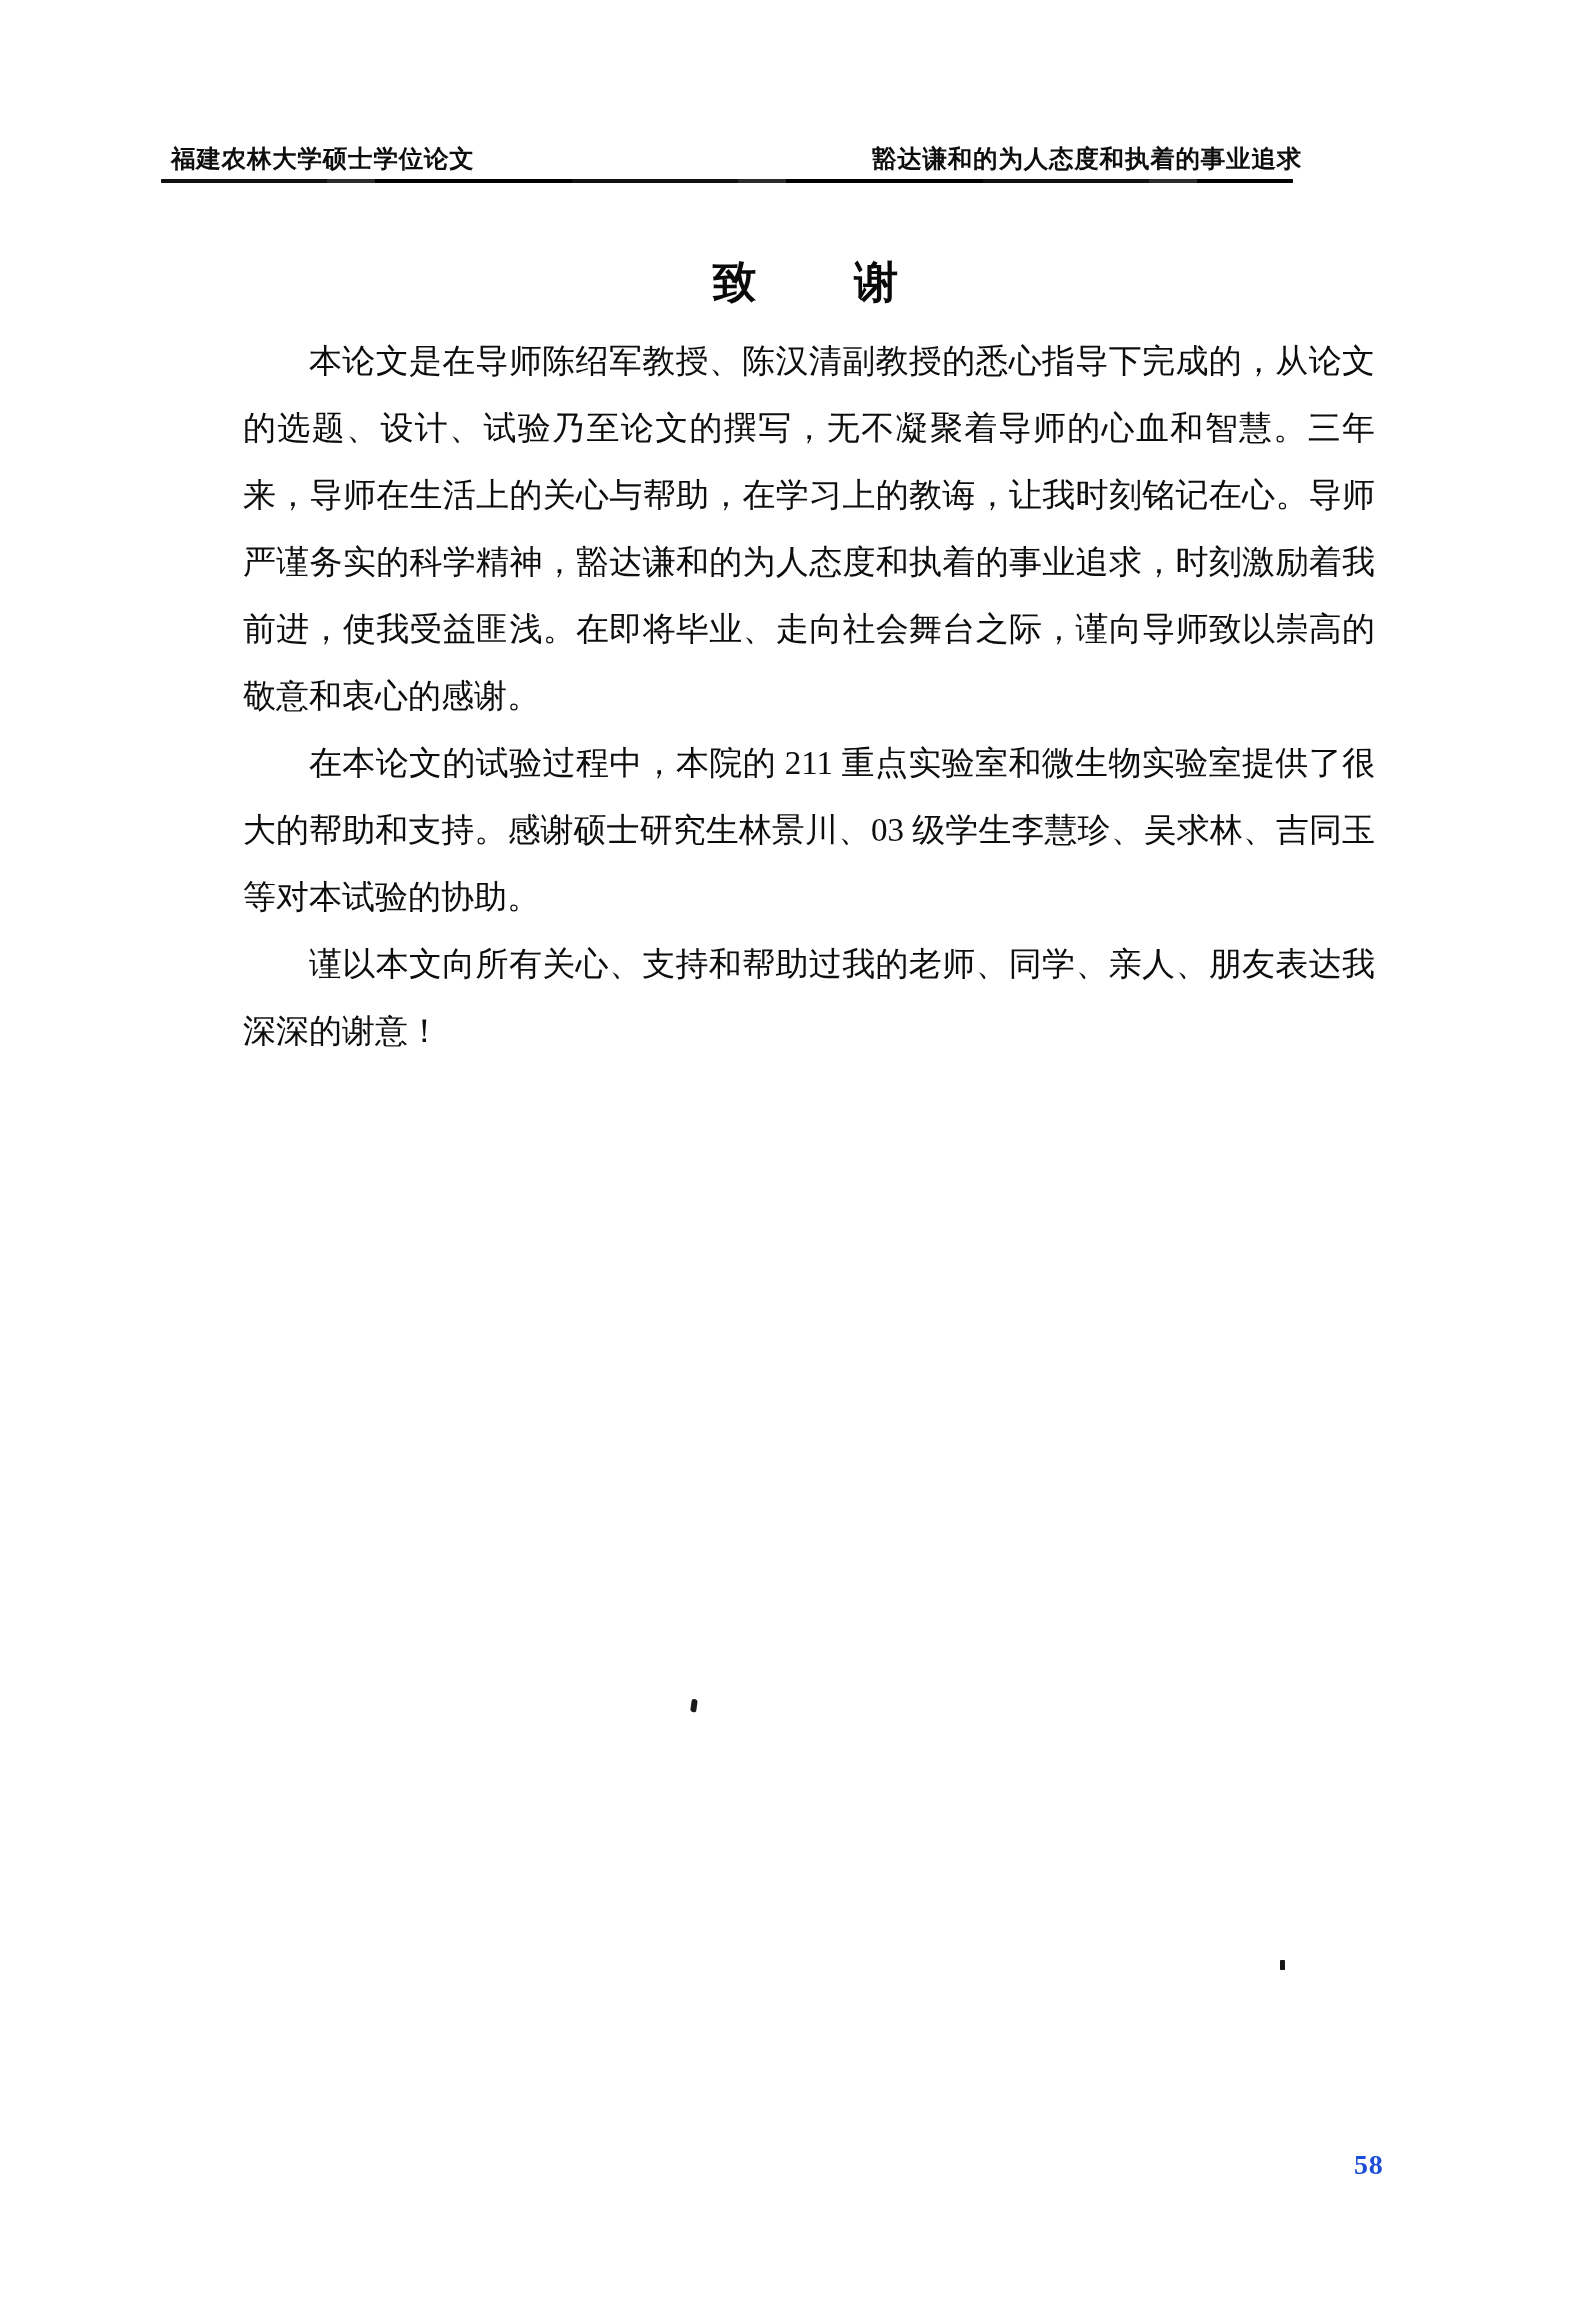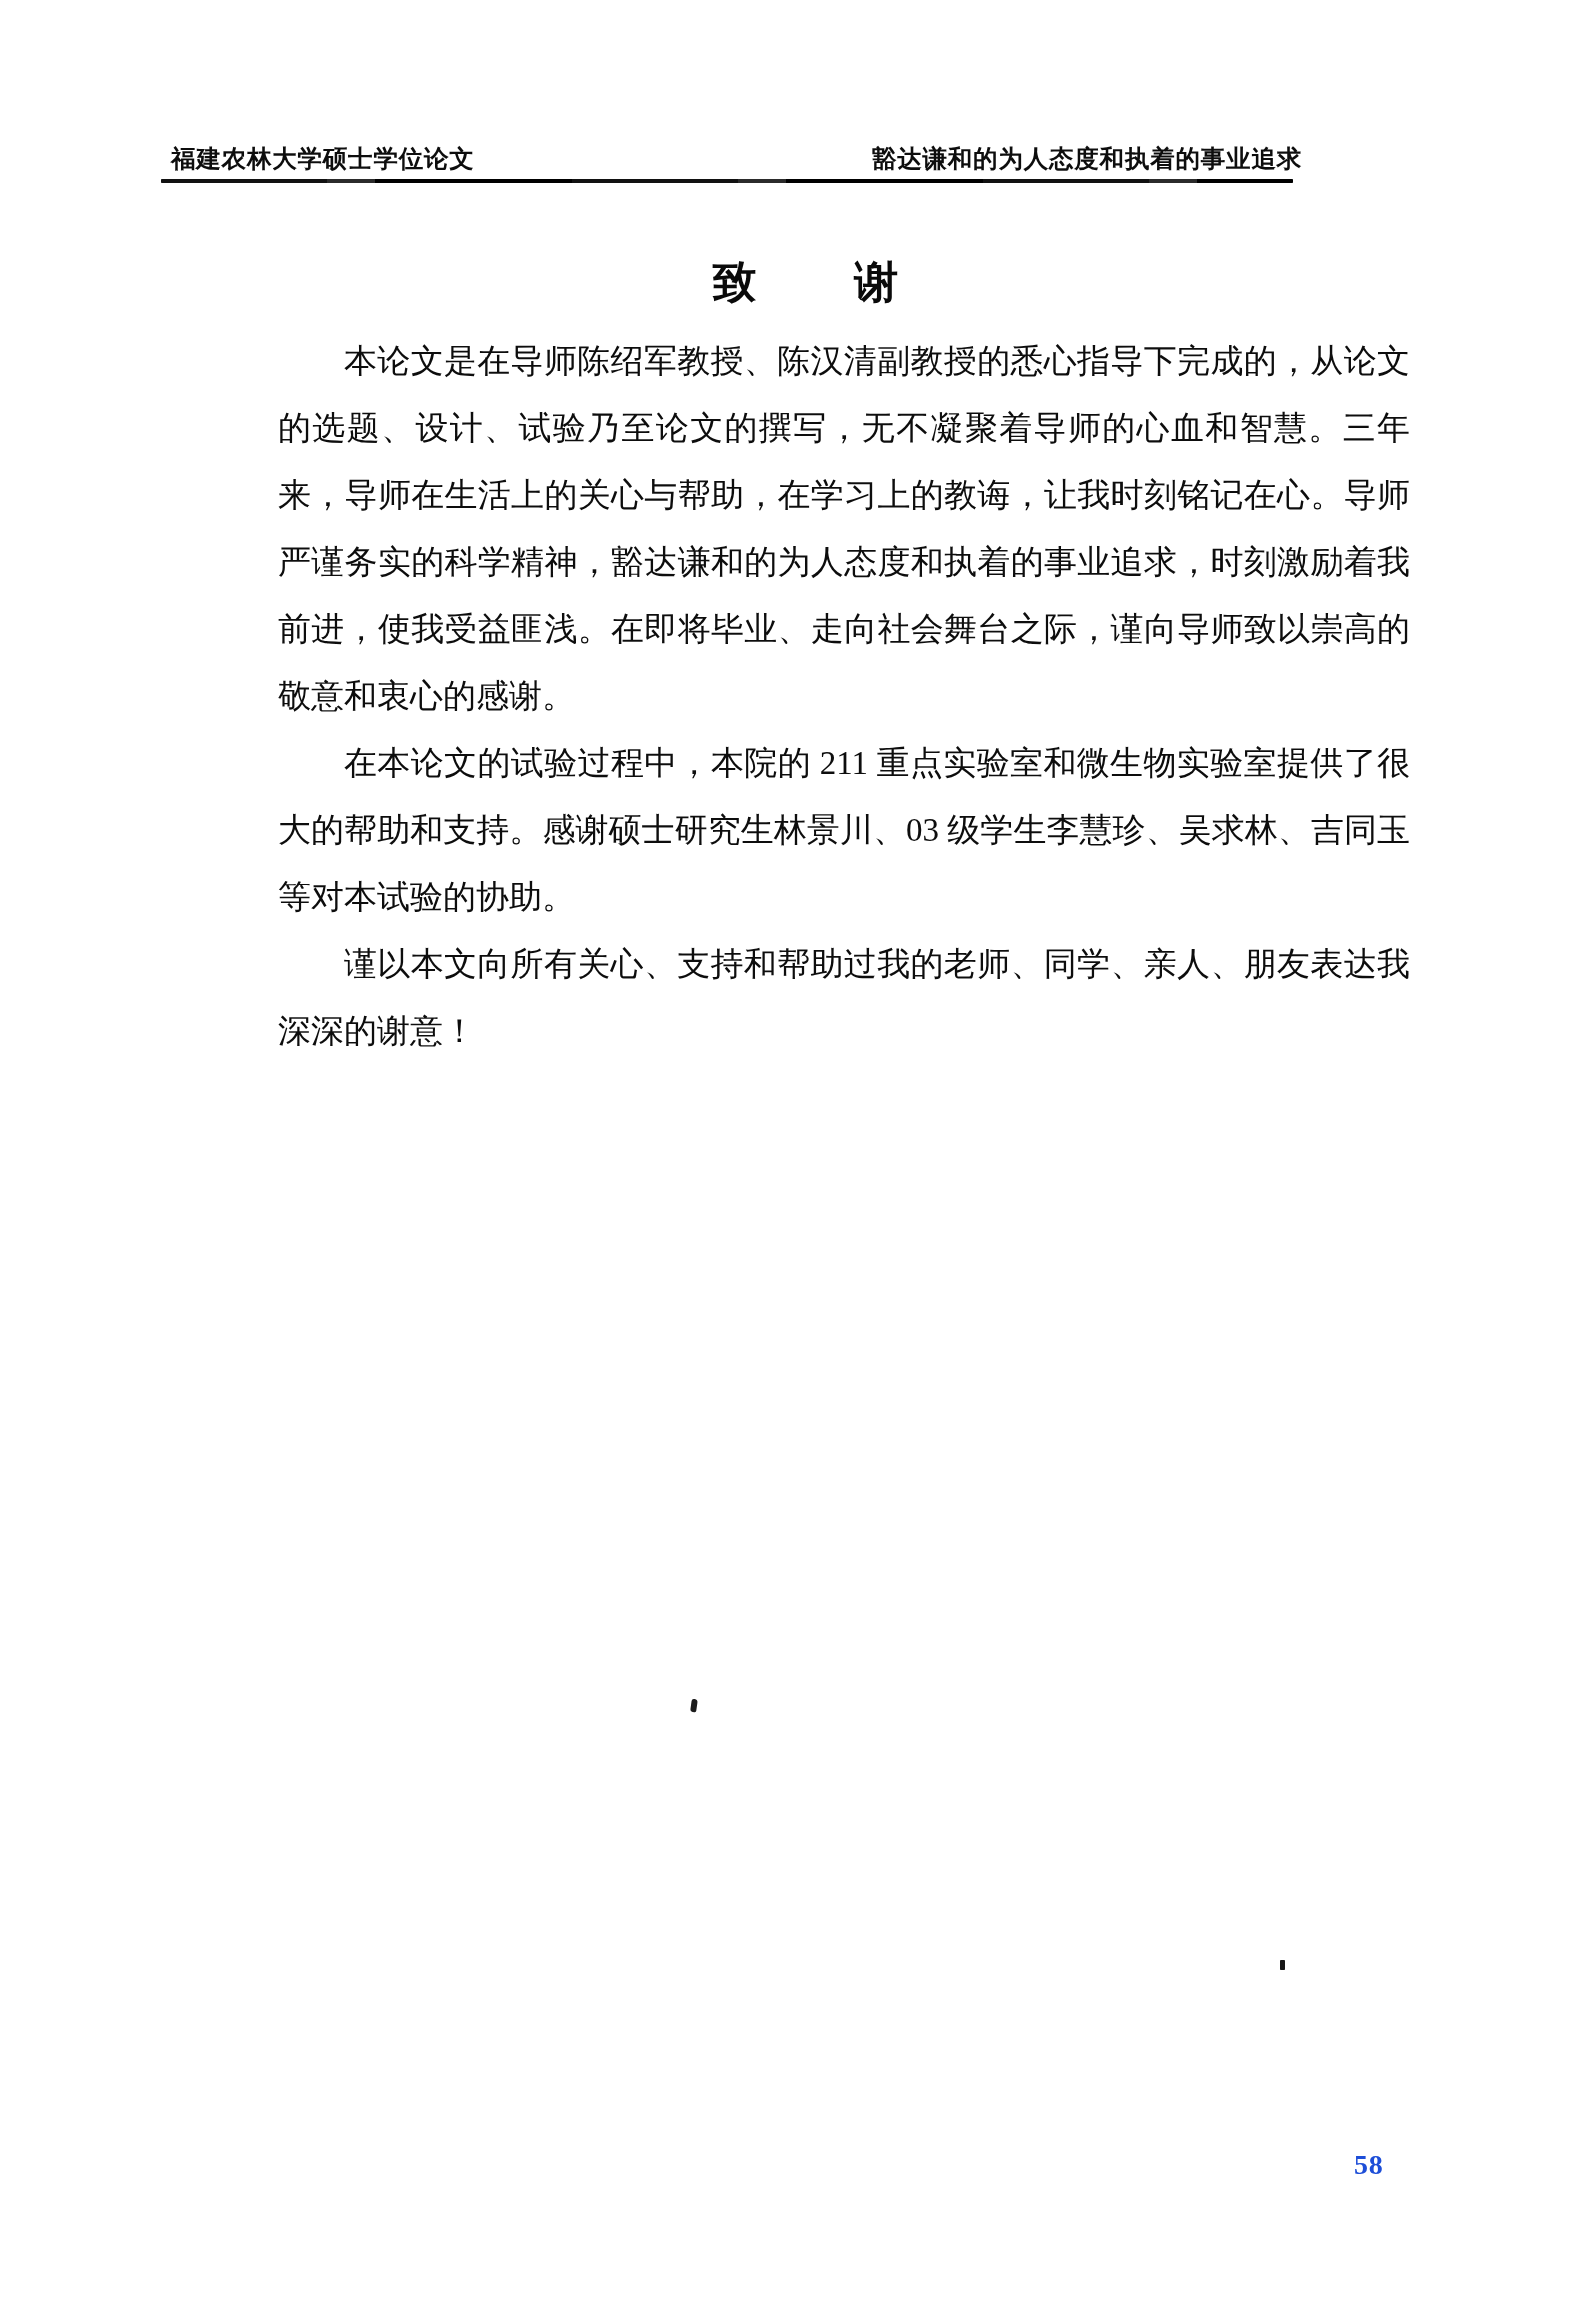--- a/index.html
+++ b/index.html
@@ -55,21 +55,21 @@
     text-align: center;
     font-size: 44px;
     font-weight: 700;
     letter-spacing: 3.2px;
     color: #0a0a0a;
   }
 
   
   .doc-body {
     position: absolute;
-    left: 278px;
+    left: 243px;
     top: 328px;
     width: 1132px;
     font-size: 33px;
     line-height: 67px;
     text-align: justify;
     text-justify: inter-ideograph;
     color: #0d0d0d;
   }
   .doc-body p {
     margin: 0;

